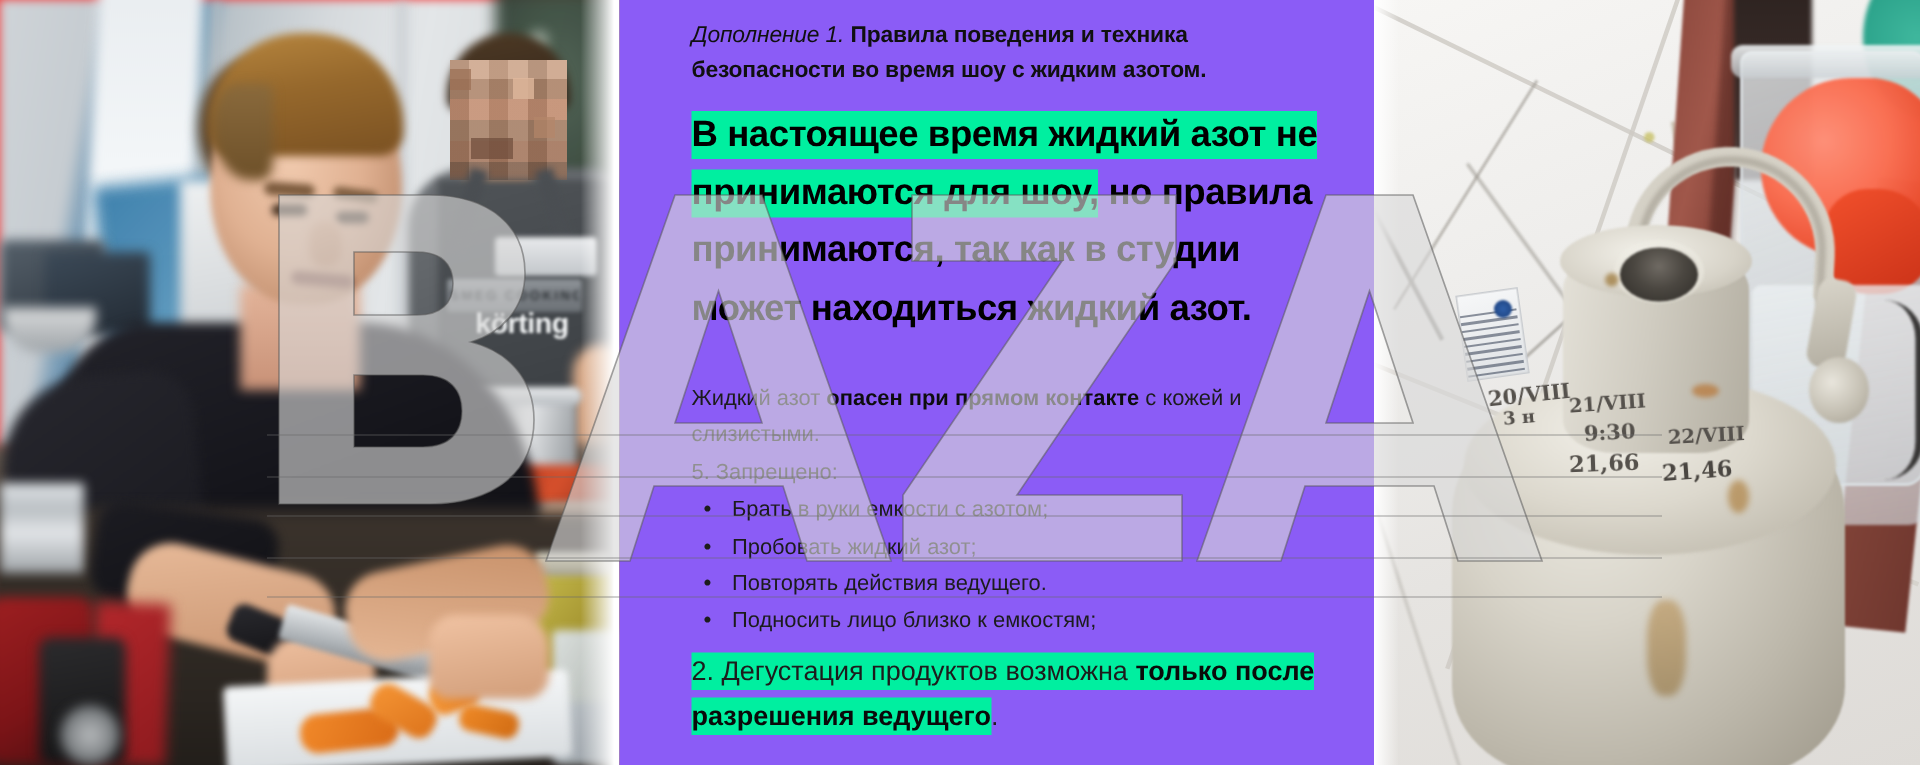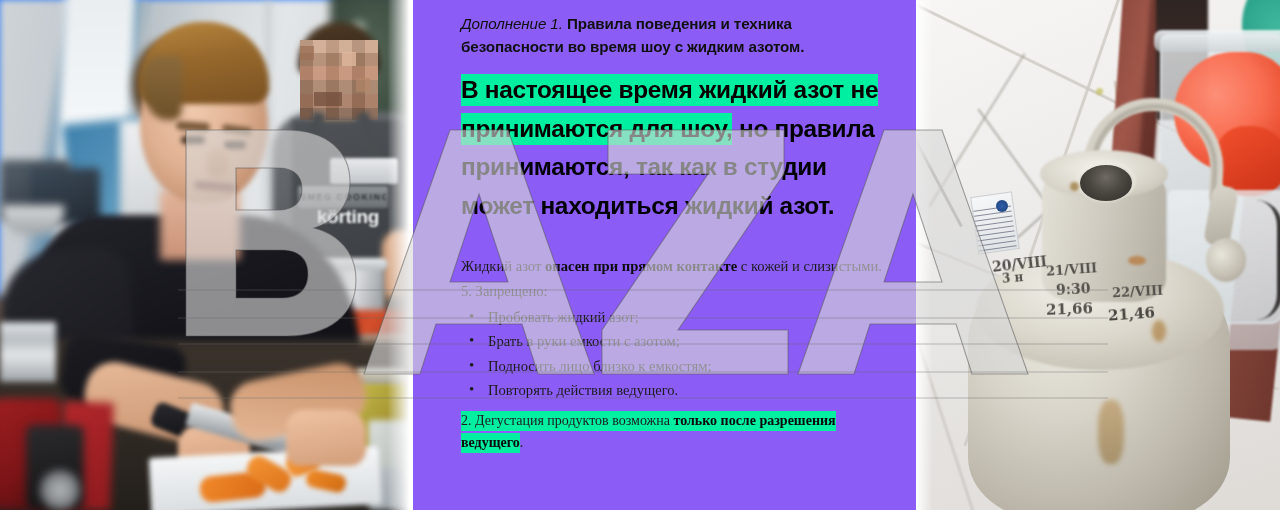--- a/index.html
+++ b/index.html
@@ -20,21 +20,21 @@
     display: flex;
     background: #ffffff;
   }
 
   
   .panel-left {
     position: relative;
     width: 413px;
     height: 510px;
     overflow: hidden;
-    background: #3b82f6;
+    background: #ef4444;
     filter: blur(0.2px);
   }
 
   .kp { position: absolute; }
 
   
   .kp-wall {
     left: 0; top: 0; width: 413px; height: 300px;
     background:
       linear-gradient(100deg,
@@ -491,21 +491,20 @@
     background: #00efa0;
     box-decoration-break: clone;
     -webkit-box-decoration-break: clone;
     padding: 2px 0 3px 0;
   }
 
   .doc-body {
     font-size: 14.6px;
     color: #1c1c1c;
     line-height: 1.62;
-    font-family: Liberation Serif, serif;
   }
   .doc-body p { margin-bottom: 1px; }
   .doc-body b { font-weight: 700; color: #0d0d0d; }
 
   .doc-list {
     list-style: none;
     margin: 1px 0 3px 0;
     padding: 0;
   }
   .doc-list li {
@@ -518,21 +517,21 @@
   .doc-list li::before {
     content: "•";
     position: absolute;
     left: 8px;
     top: -1px;
     font-size: 15px;
     color: #1c1c1c;
   }
 
   .doc-note {
-    font-size: 14px;
+    font-size: 18px;
     line-height: 1.62;
     color: #1c1c1c;
     margin-top: 7px;
   }
   .doc-note b { font-weight: 700; color: #0a0a0a; }
 
   
   .panel-right {
     position: relative;
     width: 364px;
@@ -902,24 +901,24 @@
       <div class="doc-hero">
         <span class="hl">В настоящее время жидкий азот не принимаются для шоу,</span><span> но правила принимаются, так как в студии может находиться жидкий азот.</span>
       </div>
 
       <div class="doc-body">
         <p><span>Жидкий азот </span><b>опасен при прямом контакте</b><span> с кожей и слизистыми.</span></p>
 
         <p>5. Запрещено:</p>
 
         <ul class="doc-list">
+          <li>Брать в руки емкости с азотом;</li>
           <li>Пробовать жидкий азот;</li>
-          <li>Брать в руки емкости с азотом;</li>
+          <li>Повторять действия ведущего.</li>
           <li>Подносить лицо близко к емкостям;</li>
-          <li>Повторять действия ведущего.</li>
         </ul>
 
         <div class="doc-note">
           <span class="hl"><span>2. Дегустация продуктов возможна </span><b>только после разрешения ведущего</b></span><span>.</span>
         </div>
       </div>
 
     </div>
   </div>
 

